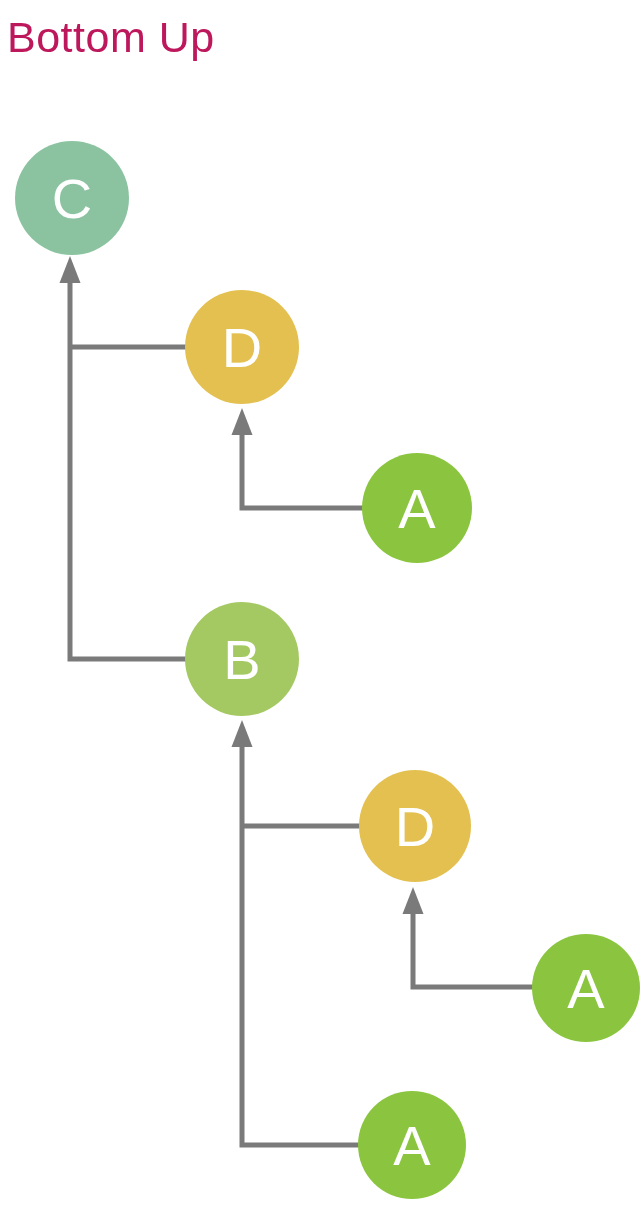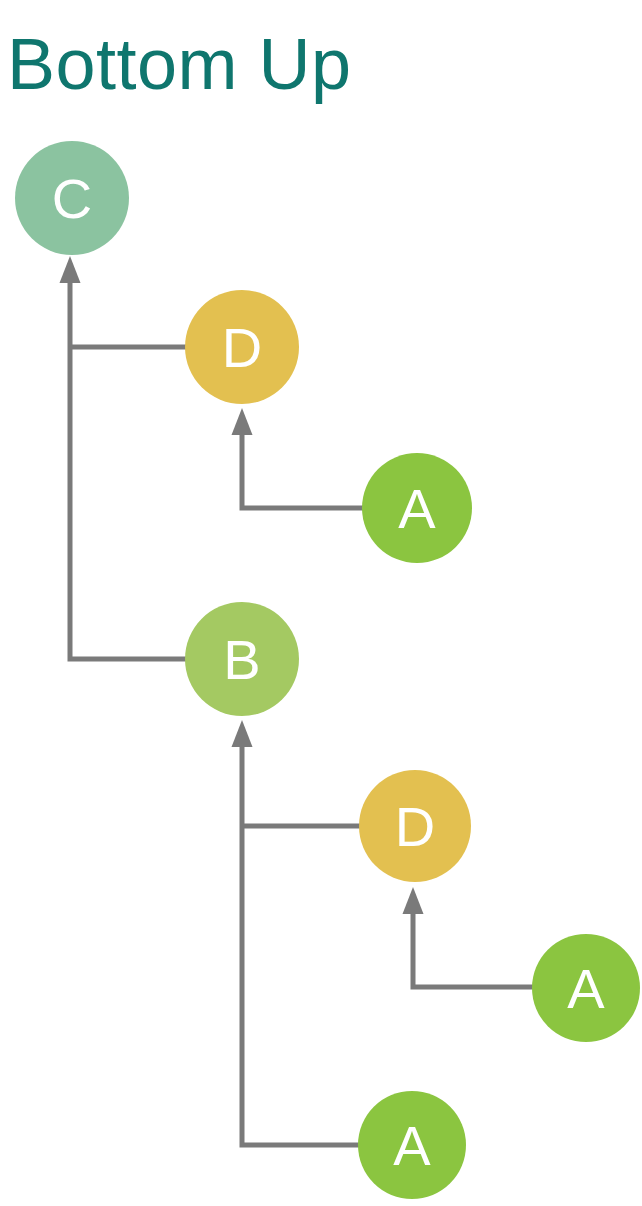--- a/index.html
+++ b/index.html
@@ -11,27 +11,26 @@
     height: 1206px;
     background: #ffffff;
     position: relative;
     overflow: hidden;
     font-family: "Liberation Sans", sans-serif;
   }
   .page-title {
     position: absolute;
     left: 7px;
     top: 16px;
-    font-size: 72px;
+    font-size: 43px;
     line-height: 1;
     font-weight: 300;
-    color: #0f766e;
+    color: #be185d;
     letter-spacing: 0.5px;
     white-space: nowrap;
-    margin-top: 12px;
   }
   #diagram-svg {
     position: absolute;
     left: 0;
     top: 0;
   }
   .node-label {
     font-family: "Liberation Sans", sans-serif;
     font-size: 56px;
     font-weight: 300;

